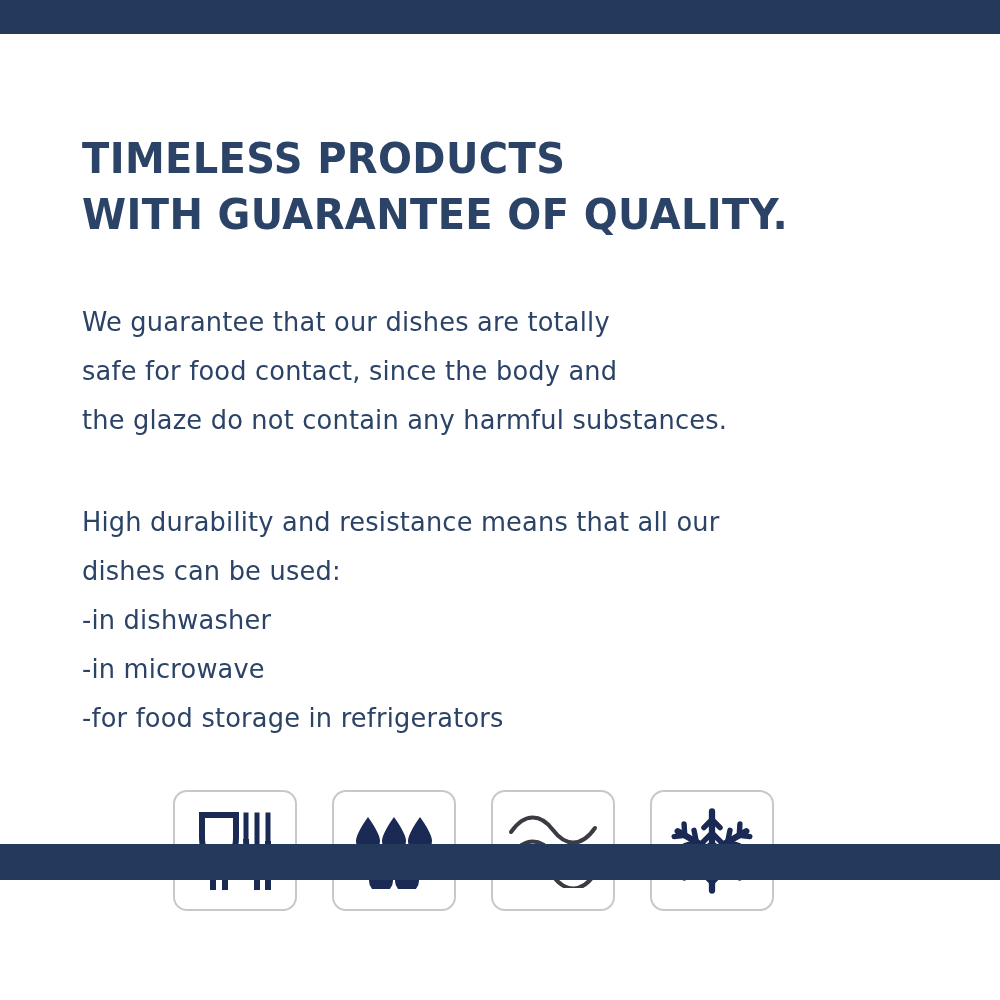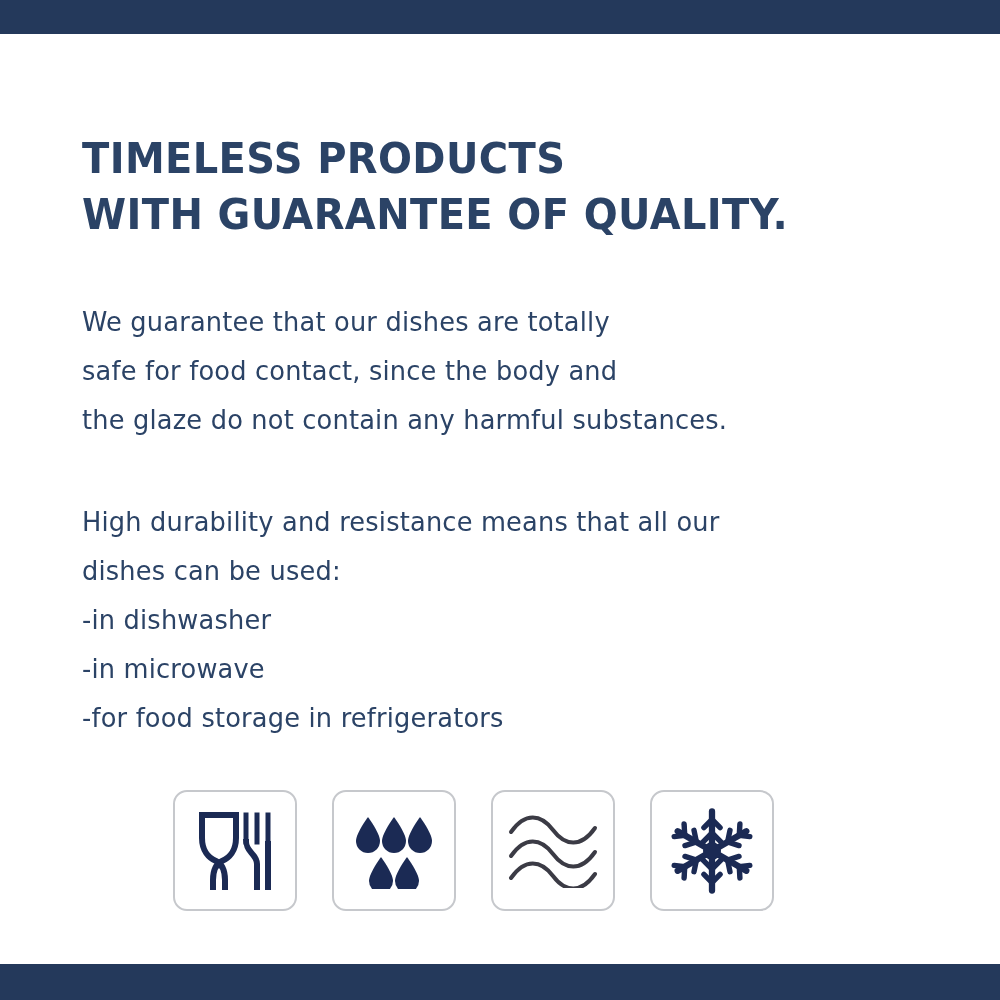--- a/index.html
+++ b/index.html
@@ -9,21 +9,21 @@
   body {
     width: 1000px;
     height: 1000px;
     background: #ffffff;
     font-family: "DejaVu Sans", "Liberation Sans", sans-serif;
     overflow: hidden;
   }
   .page {
     position: relative;
     width: 1000px;
-    height: 1000px;
+    height: 880px;
     background: #ffffff;
     box-sizing: border-box;
   }
   .bar {
     position: absolute;
     left: 0;
     width: 1000px;
     background: #24395b;
   }
   .bar-top {

